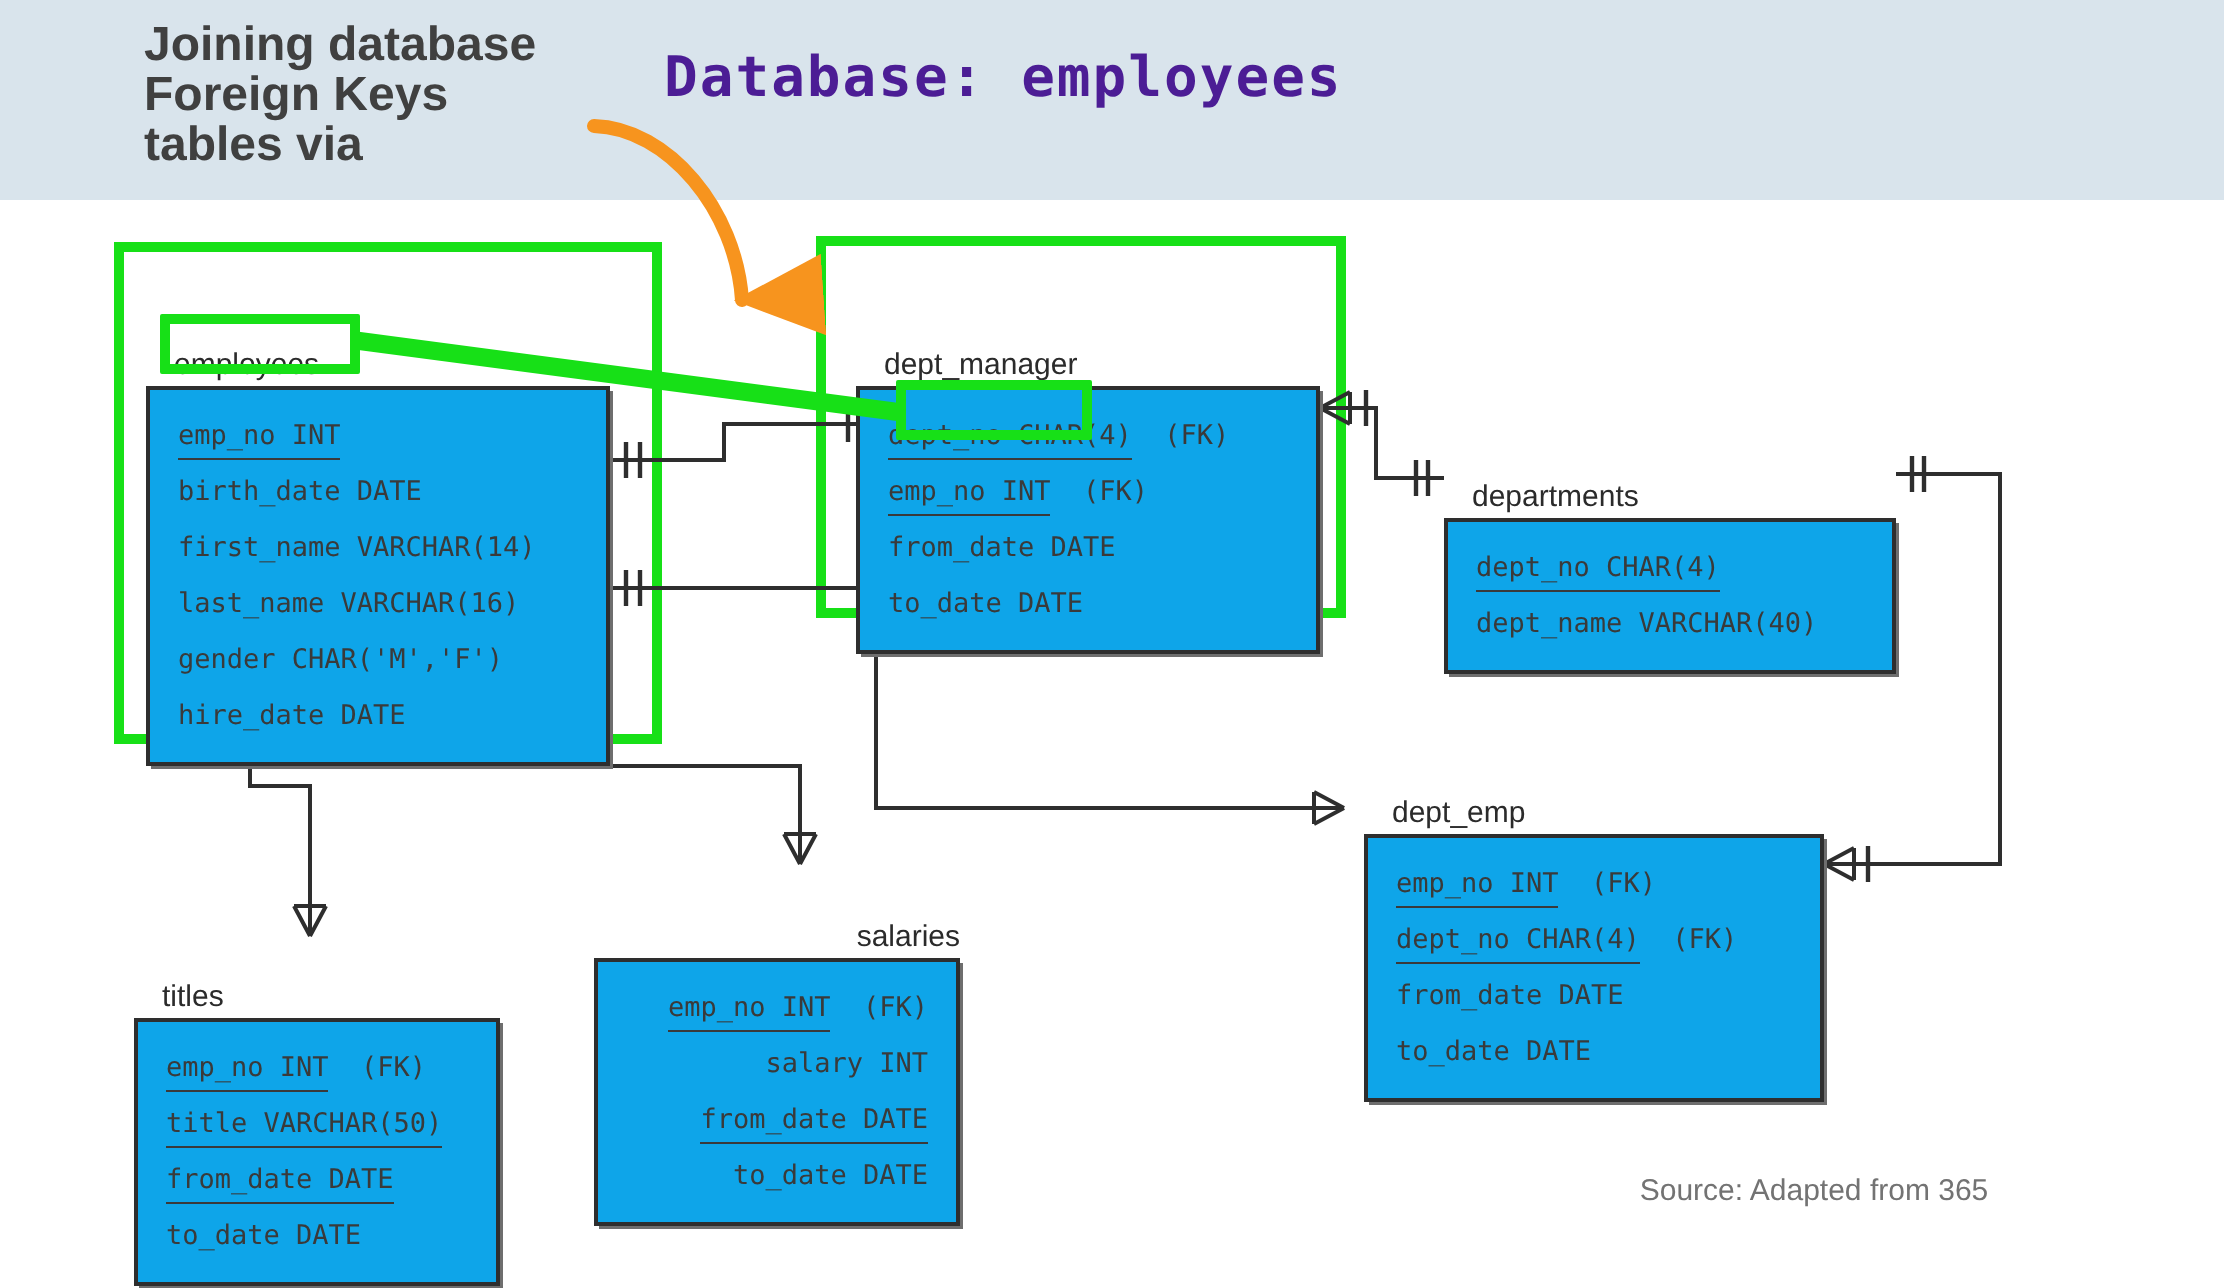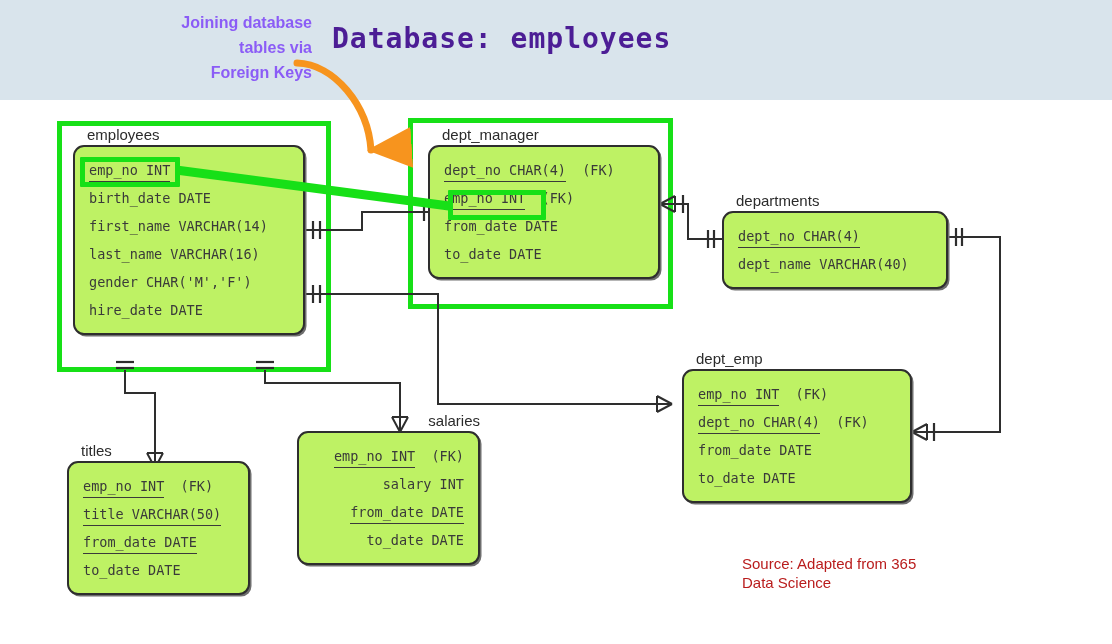--- a/index.html
+++ b/index.html
@@ -12,58 +12,58 @@
   }
   #stage{position:relative;width:1112px;height:644px;}
 
   
   .header-band{
     position:absolute;left:0;top:0;width:1112px;height:100px;
     background:#d9e4ec;
   }
   .callout{
     position:absolute;left:72px;top:10px;width:240px;
-    text-align:right;
-    color:#8b5cf6;
+    text-align:left;
+    color:#404040;
     font-weight:bold;
-    font-size:16px;
+    font-size:24px;
     line-height:25px;
     font-family:"Liberation Sans",sans-serif;
   }
   .page-title{
     position:absolute;left:332px;top:22px;
     color:#4c1d95;
     font-family:"DejaVu Sans Mono","Liberation Mono",monospace;
     font-weight:bold;
     font-size:28px;
     letter-spacing:1px;
     white-space:pre;
   }
 
   
   svg.layer{position:absolute;left:0;top:0;width:1112px;height:644px;overflow:visible;}
   svg.layer.lines{z-index:2;}
   svg.layer.green{z-index:4;}
   svg.layer.arrow{z-index:6;}
 
   
-  .entity{position:absolute;z-index:3;}
+  .entity{position:absolute;z-index:3;margin-top:48px;}
   .entity .tname{
     font-family:"Liberation Sans",sans-serif;
     font-size:15px;
     color:#2b2b2b;
     padding-left:14px;
     height:21px;
     line-height:21px;
     white-space:nowrap;
   }
   .ebox{
     border:2.2px solid #2e2e2e;
-    border-radius:11px;
-    background:#bef264;
+    border-radius:0;
+    background:#0ea5e9;
     box-shadow:2px 2px 0 -0.5px #6e6e6e;
     padding:9px 14px 9px 14px;
     box-sizing:border-box;
   }
   .frow{
     font-family:"DejaVu Sans Mono","Liberation Mono",monospace;
     font-size:13.5px;
     color:#3a3a3a;
     white-space:pre;
     height:28px;
@@ -86,39 +86,39 @@
     box-sizing:border-box;
   }
   .gbig{
     position:absolute;
     border:5px solid #17e017;
     z-index:1;
     box-sizing:border-box;
     background:transparent;
   }
   .src-note{
-    position:absolute;right:40px;top:554px;width:330px;
-    text-align:left;
-    color:#b91c1c;
+    position:absolute;right:40px;top:586px;width:330px;
+    text-align:center;
+    color:#737373;
     font-size:15px;
     line-height:19px;
     font-family:"Liberation Sans",sans-serif;
   }
 </style>
 </head>
 <body>
 
 <div id="stage">
 
   <div class="header-band"></div>
 
   <div class="callout">
     <div>Joining database</div>
+    <div>Foreign Keys</div>
     <div>tables via</div>
-    <div>Foreign Keys</div>
   </div>
 
   <div class="page-title">Database: employees</div>
 
   <div class="gbig" style="left:57px;top:121px;width:274px;height:251px;"></div>
   <div class="gbig" style="left:408px;top:118px;width:265px;height:191px;"></div>
 
   <svg class="layer lines" viewBox="0 0 1112 644">
     <g fill="none" stroke="#2e2e2e" stroke-width="2">
 
@@ -229,16 +229,15 @@
     <div class="ebox" style="width:183px;">
       <div class="frow"><span class="nm pk">emp_no INT</span><span class="fk">  (FK)</span></div>
       <div class="frow"><span class="nm pk">title VARCHAR(50)</span></div>
       <div class="frow"><span class="nm pk">from_date DATE</span></div>
       <div class="frow"><span class="nm">to_date DATE</span></div>
     </div>
   </div>
 
   <div class="src-note">
     <div>Source: Adapted from 365</div>
-    <div>Data Science</div>
   </div>
 
 </div>
 
 </body></html>

